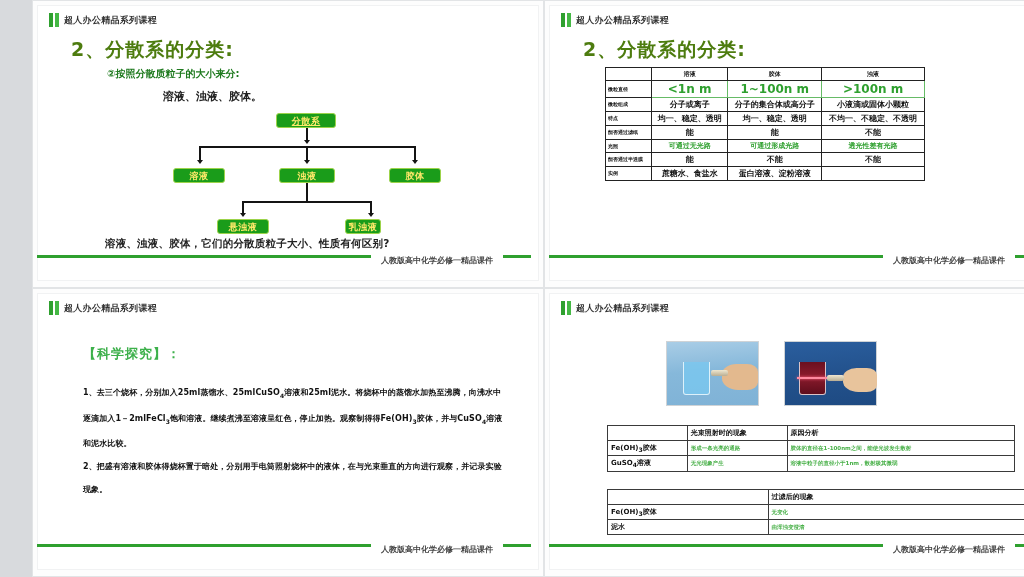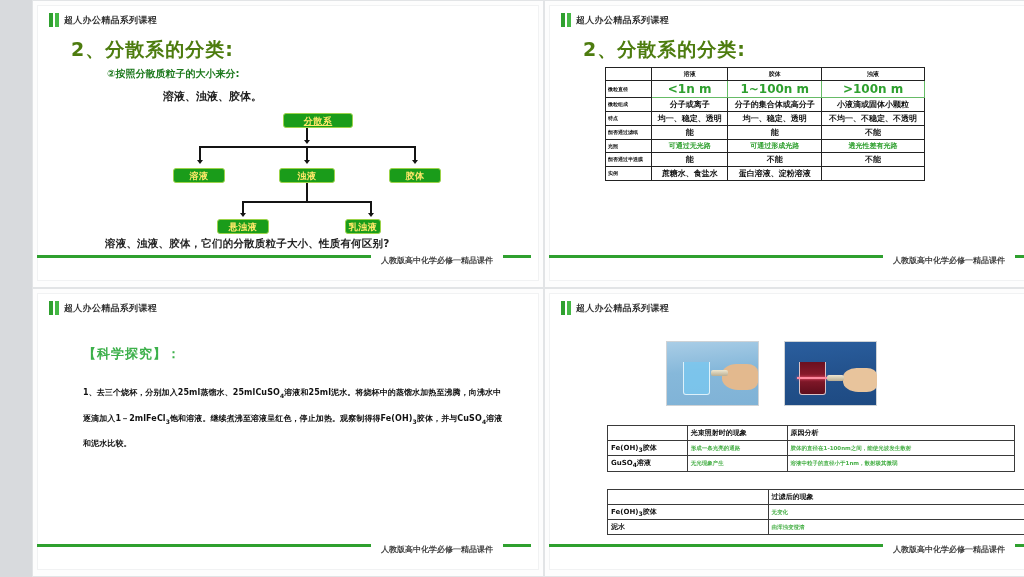--- a/index.html
+++ b/index.html
@@ -110,21 +110,21 @@
           </span>
         <span class="hdr-title">超人办公精品系列课程</span>
       </div>
 
       <div class="h-main" style="left:34px;top:32px;">2、分散系的分类:</div>
       <div class="h-sub" style="left:34px;top:62px;">②按照分散质粒子的大小来分:</div>
       <div class="s1-line1">溶液、浊液、胶体。</div>
 
       <div class="flow">
 
-        <div class="node" style="left:116px;top:0;width:70px;text-decoration:underline;">分散系</div>
+        <div class="node" style="left:109px;top:0;width:60px;text-decoration:underline;">分散系</div>
         <div class="conn" style="left:139px;top:15px;width:1.5px;height:13px;"></div>
         <div class="arrowd" style="left:137px;top:27px;"></div>
 
         <div class="conn" style="left:32px;top:33px;width:216px;height:1.5px;"></div>
         <div class="conn" style="left:32px;top:33px;width:1.5px;height:15px;"></div>
         <div class="arrowd" style="left:30px;top:47px;"></div>
         <div class="conn" style="left:139px;top:33px;width:1.5px;height:15px;"></div>
         <div class="arrowd" style="left:137px;top:47px;"></div>
         <div class="conn" style="left:247px;top:33px;width:1.5px;height:15px;"></div>
         <div class="arrowd" style="left:245px;top:47px;"></div>
@@ -234,20 +234,21 @@
         <span class="hdr-bars">
             <i></i>
             <i></i>
           </span>
         <span class="hdr-title">超人办公精品系列课程</span>
       </div>
 
       <div class="s3-h">【科学探究】：</div>
       <div class="s3-body" id="s3body">
           <div class="s3-p">1、去三个烧杯，分别加入25ml蒸馏水、25mlCuSO<sub>4</sub>溶液和25ml泥水。将烧杯中的蒸馏水加热至沸腾，向沸水中逐滴加入1－2mlFeCl<sub>3</sub>饱和溶液。继续煮沸至溶液呈红色，停止加热。观察制得得Fe(OH)<sub>3</sub>胶体，并与CuSO<sub>4</sub>溶液和泥水比较。</div>
+          <div class="s3-p">2、把盛有溶液和胶体得烧杯置于暗处，分别用手电筒照射烧杯中的液体，在与光束垂直的方向进行观察，并记录实验现象。</div>
         </div>
 
       <div class="ftr">
         <span class="ftr-line-l"></span>
         <span class="ftr-txt">人教版高中化学必修一精品课件</span>
         <span class="ftr-line-r"></span>
       </div>
     </div>
   </div>
 

